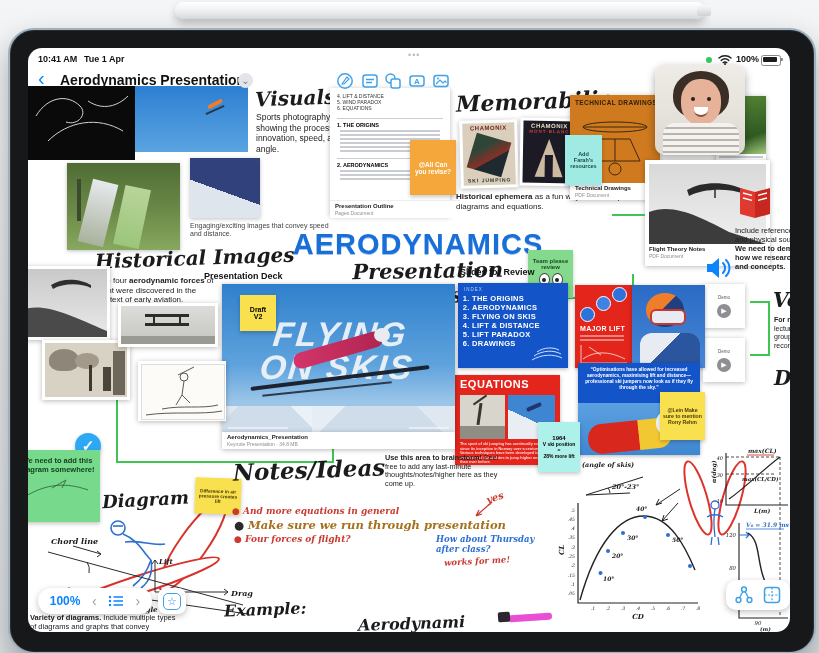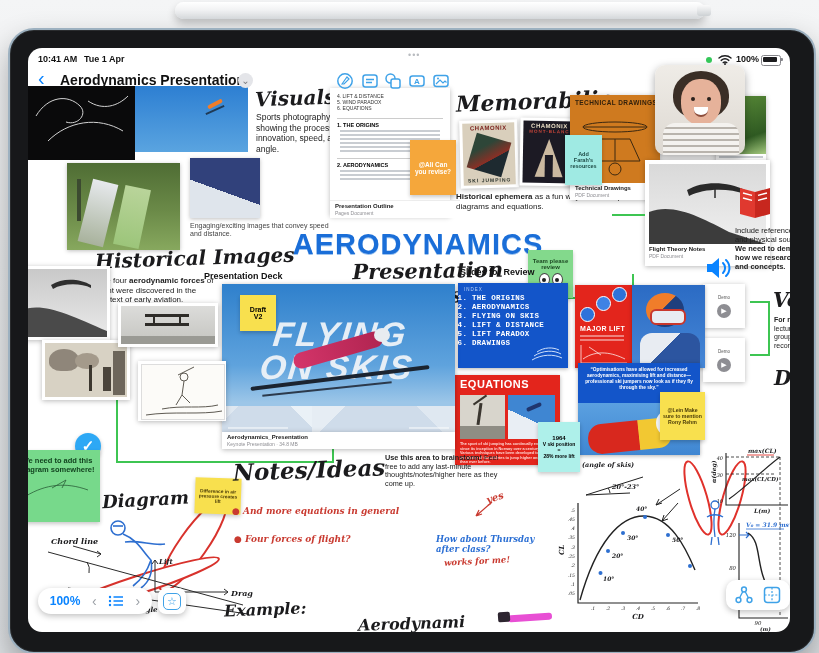--- a/index.html
+++ b/index.html
@@ -223,21 +223,21 @@
 
   <div class="sticky" style="left:500px;top:202px;width:45px;height:48px;background:#83d98c;">
     <span style="font-size:6px;font-weight:bold;color:#1d4a23;">Team please review</span>
     <span style="margin-top:2px;"><i class="eye"></i><i class="eye"></i></span>
   </div>
 
   <div class="abs" style="left:432px;top:219px;font-size:9px;font-weight:bold;color:#111;">Slides for Review</div>
 
   <div class="abs" style="left:430px;top:235px;width:110px;height:85px;background:#1355c9;box-shadow:0 1px 4px rgba(0,0,0,.3);overflow:hidden;">
     <div style="font-size:4.5px;color:#bcd2f5;letter-spacing:1px;padding:4px 0 2px 6px;">INDEX</div>
-    <ol style="margin:0;padding:0 16px 0 14px;color:#fff;font-size:7.5px;font-weight:bold;line-height:9px;letter-spacing:.3px;font-family:Liberation Mono, monospace;">
+    <ol style="margin:0;padding:0 16px 0 14px;color:#fff;font-size:7.5px;font-weight:bold;line-height:9px;letter-spacing:.3px;">
       <li>THE ORIGINS</li>
           <li>AERODYNAMICS</li>
       <li>FLYING ON SKIS</li>
           <li>LIFT &amp; DISTANCE</li>
       <li>LIFT PARADOX</li>
           <li>DRAWINGS</li>
     </ol>
     <svg width="34" height="16" style="position:absolute;right:4px;bottom:6px;">
           <g stroke="#cfe0fb" stroke-width="1" fill="none">
       <path d="M2,14 C12,8 24,8 32,12"></path>
@@ -411,36 +411,40 @@
   </svg>
   <div class="sticky" style="left:167px;top:430px;width:46px;height:36px;background:#f8e04e;transform:rotate(2deg);">
     <span style="font-size:4.8px;font-weight:bold;color:#4b3c08;">Difference in air pressure creates lift</span>
   </div>
 
   <div class="abs hand" style="left:205px;top:408px;font-size:23px;transform:rotate(-2deg);">Notes/Ideas</div>
   <div class="abs" style="left:357px;top:406px;width:118px;font-size:7.3px;line-height:8.6px;color:#222;">
     <b>Use this area to brainstorm!</b><span> Feel free to add any last-minute thoughts/notes/higher here as they come up.</span>
   </div>
   <div class="abs hand" style="left:204px;top:458px;font-size:9px;color:#c93a30;"><span>●</span> <span>And more equations in general</span></div>
+  <div class="abs hand" style="left:206px;top:470px;font-size:11.5px;color:#a5711c;"><span style="color:#2b2b2b;">●</span> <span>Make sure we run through presentation</span></div>
   <div class="abs hand" style="left:206px;top:486px;font-size:9px;color:#c93a30;"><span>●</span> <span>Four forces of flight?</span></div>
   <div class="abs hand" style="left:458px;top:444px;font-size:10px;color:#c93a30;transform:rotate(-18deg);">yes</div>
   <svg class="abs" style="left:444px;top:452px;" width="22" height="20">
         <path d="M20,2 L4,16 M4,16 L10,14 M4,16 L7,10" stroke="#c93a30" stroke-width="1.2" fill="none"></path>
       </svg>
   <div class="abs hand" style="left:408px;top:486px;font-size:8.5px;color:#2b6fd4;line-height:10px;">
     <span style="display:block;">How about Thursday</span>
     <span style="display:block;">after class?</span>
   </div>
   <div class="abs hand" style="left:416px;top:508px;font-size:8.5px;color:#c93a30;transform:rotate(-3deg);">works for me!</div>
 
   <div class="abs hand" style="left:196px;top:552px;font-size:16px;transform:rotate(-2deg);">Example:</div>
   <div class="abs hand" style="left:330px;top:566px;font-size:16px;transform:rotate(-2deg);">Aerodynami</div>
   <div class="abs" style="left:480px;top:566px;width:44px;height:7px;background:#e84fd4;border-radius:3px;transform:rotate(-4deg);"></div>
   <div class="abs" style="left:470px;top:564px;width:12px;height:10px;background:#2d2530;border-radius:2px;transform:rotate(-4deg);"></div>
 
+  <div class="abs" style="left:2px;top:565px;width:150px;font-size:7.5px;line-height:9px;color:#222;">
+    <b>Variety of diagrams.</b><span> Include multiple types of diagrams and graphs that convey</span>
+  </div>
 
   <svg class="abs" style="left:480px;top:395px;" width="282" height="189" viewBox="0 0 282 189" font-family="DejaVu Serif" font-style="italic">
 
     <g>
       <path d="M70,60 L70,160 L190,160" stroke="#222" stroke-width="1.2" fill="none"></path>
       <g font-size="4.6" fill="#222" text-anchor="end">
         <text x="67" y="152">.05</text>
             <text x="67" y="143">.1</text>
         <text x="67" y="134">.15</text>
             <text x="67" y="124">.2</text>

